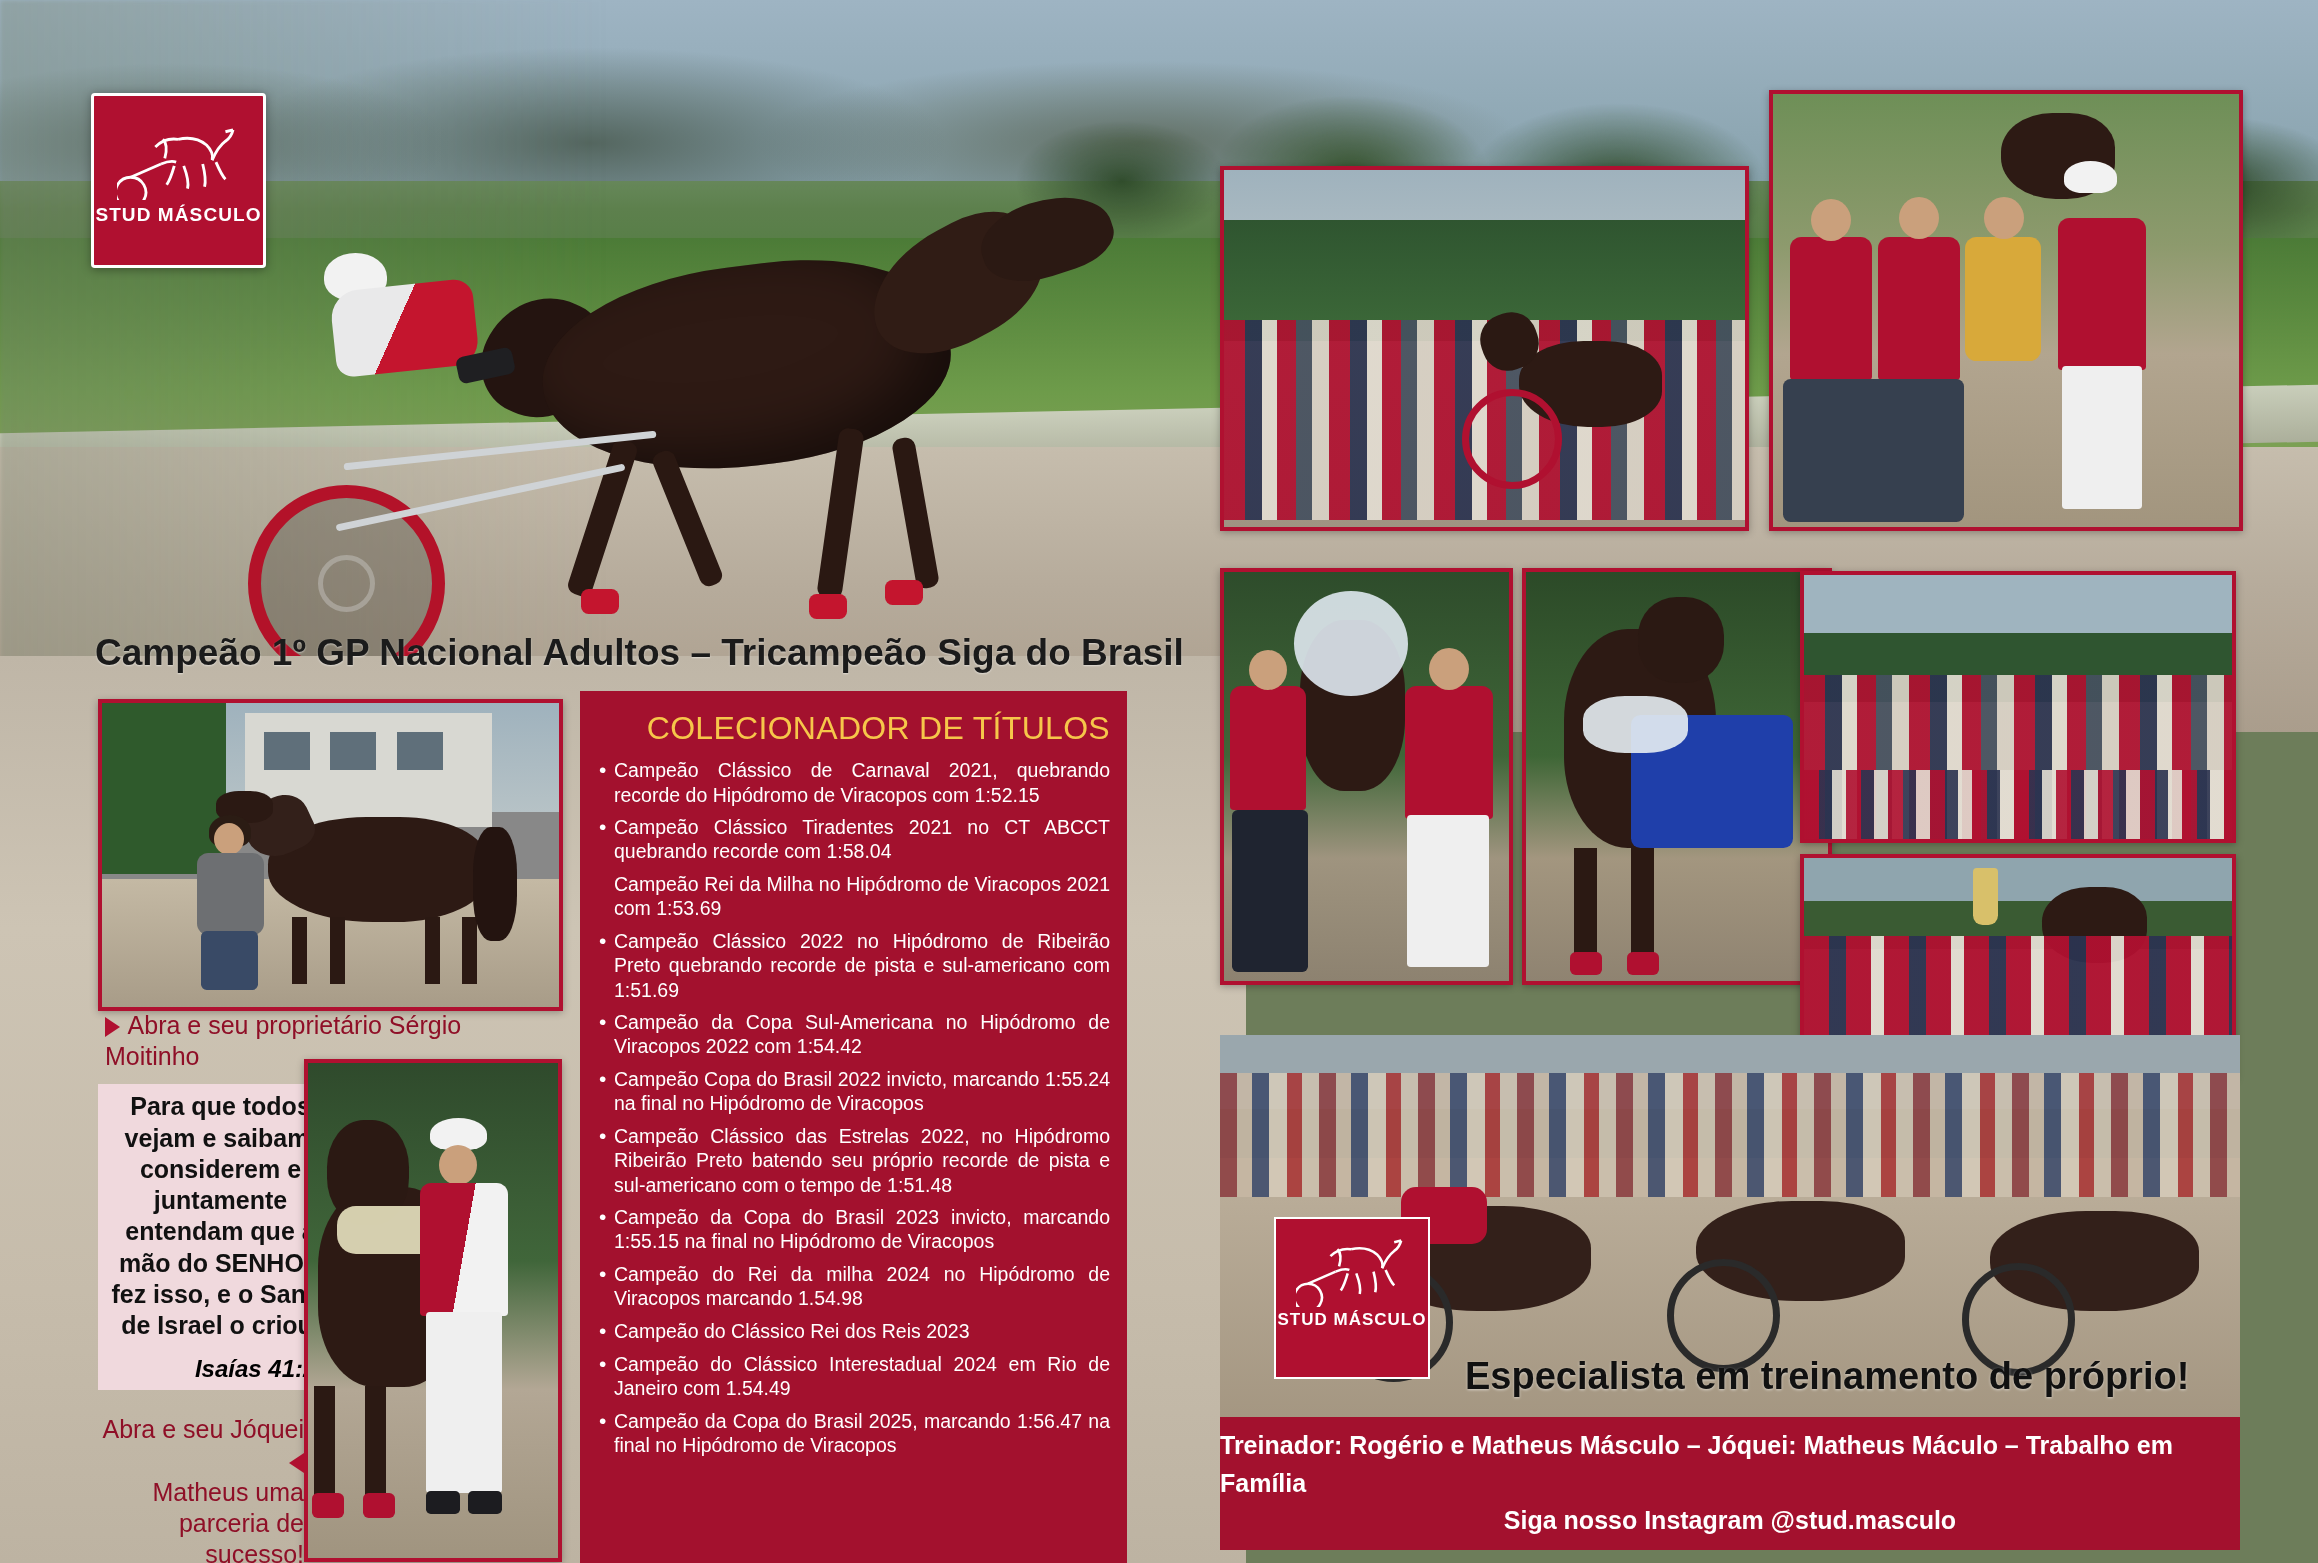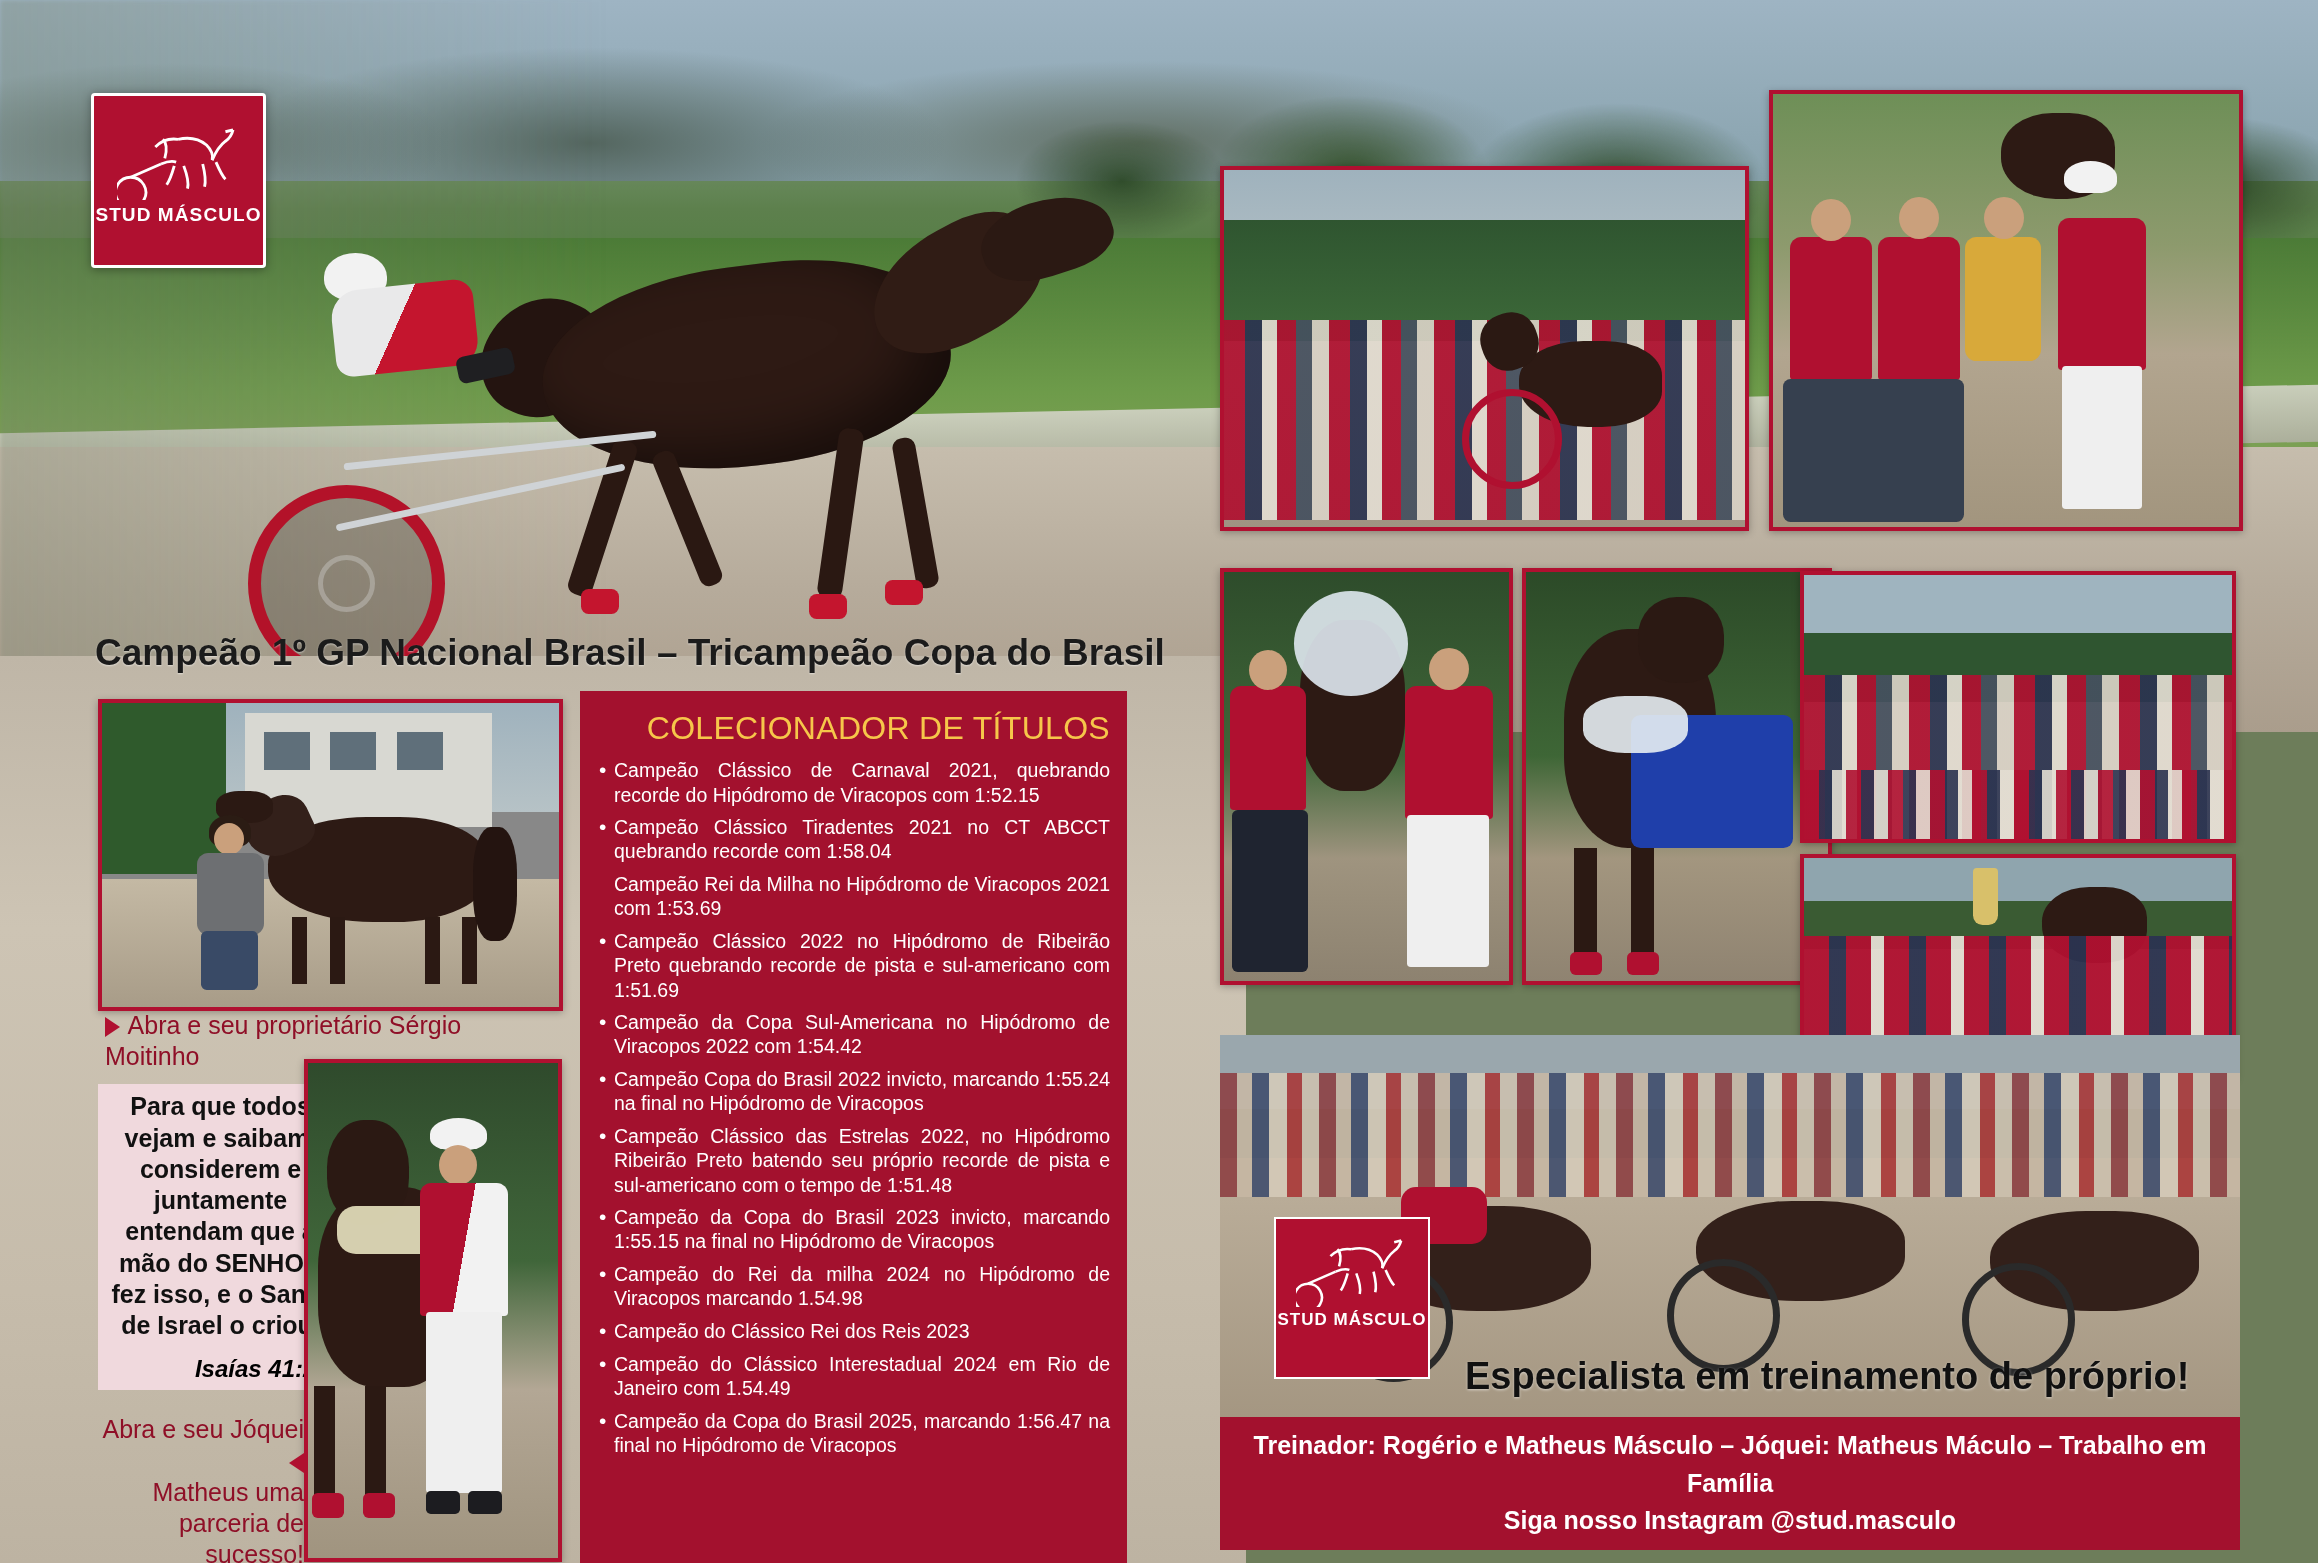--- a/index.html
+++ b/index.html
@@ -231,21 +231,21 @@
   }
   .logo-badge2 .logo-text{color:#fff;font-weight:bold;font-size:17px;margin-top:2.9px;letter-spacing:1px;}
   .specialist{
     position:absolute;left:1465px;top:1355px;width:780px;
     color:#111;font-size:38px;font-weight:bold;text-shadow:0 1px 2.9px rgba(255,255,255,.55);
   }
   .footer-bar{
     position:absolute;left:1220px;top:1417px;width:1020px;height:133px;
     background:#a3112e;display:flex;flex-direction:column;align-items:center;justify-content:center;
   }
-  .footer-bar div{color:#fff;font-weight:bold;font-size:25px;text-align:center;line-height:1.5;}
+  .footer-bar div{color:#fff;font-weight:bold;font-size:25px;line-height:1.5;}
 
   
   .sc-sky{position:absolute;left:0;top:0;width:100%;height:36%;background:linear-gradient(#9fb2bd,#b6c2c6);}
   .sc-trees{position:absolute;left:0;top:14%;width:100%;height:34%;background:linear-gradient(#2f5530,#3d6a39);}
   .sc-ground{position:absolute;left:0;bottom:0;width:100%;height:52%;background:linear-gradient(#b7ab97,#9f9382);}
   .sc-people{position:absolute;left:0;bottom:8%;width:100%;height:52%;
     background:repeating-linear-gradient(90deg,#b01030 0 21px,#2b3350 21px 38px,#e3ddd2 38px 53px,#b01030 53px 72px,#45505f 72px 88px,#d9d2c6 88px 105px);
     opacity:.92;}
   .sc-horse{position:absolute;background:#2d1a14;border-radius:45% 40% 42% 48%;}
   .sc-blanket{position:absolute;background:#1f3faa;border-radius:9.5px;}
@@ -305,21 +305,21 @@
         <path d="M122 22 l-8 2"></path>
         <path d="M70 60 q6 16 4 24"></path>
         <path d="M90 58 q4 16 2 24"></path>
         <path d="M60 60 q-4 14 -8 20"></path>
         <path d="M104 56 q6 14 10 18"></path>
       </g>
     </svg>
     <div class="logo-text">STUD MÁSCULO</div>
   </div>
 
-  <div class="subtitle">Campeão 1º GP Nacional Brasil – Tricampeão Copa do Brasil</div>
+  <div class="subtitle">Campeão 1º GP Nacional Adultos – Tricampeão Siga do Brasil</div>
 
   <div class="frame photo-owner">
     <div class="ph">
       <div class="sc-sky"></div>
       <div style="position:absolute;left:143px;top:9.5px;width:247px;height:114px;background:#d8d8d2;"></div>
       <div style="position:absolute;left:162px;top:28.5px;width:46px;height:38px;background:#5f6f7a;"></div>
       <div style="position:absolute;left:228px;top:28.5px;width:46px;height:38px;background:#5f6f7a;"></div>
       <div style="position:absolute;left:295px;top:28.5px;width:46px;height:38px;background:#5f6f7a;"></div>
       <div style="position:absolute;left:0;top:0;width:124px;height:171px;background:#2f5a2c;"></div>
       <div class="sc-ground" style="height:42%;background:linear-gradient(#c4b9a4,#a89c88);"></div>

